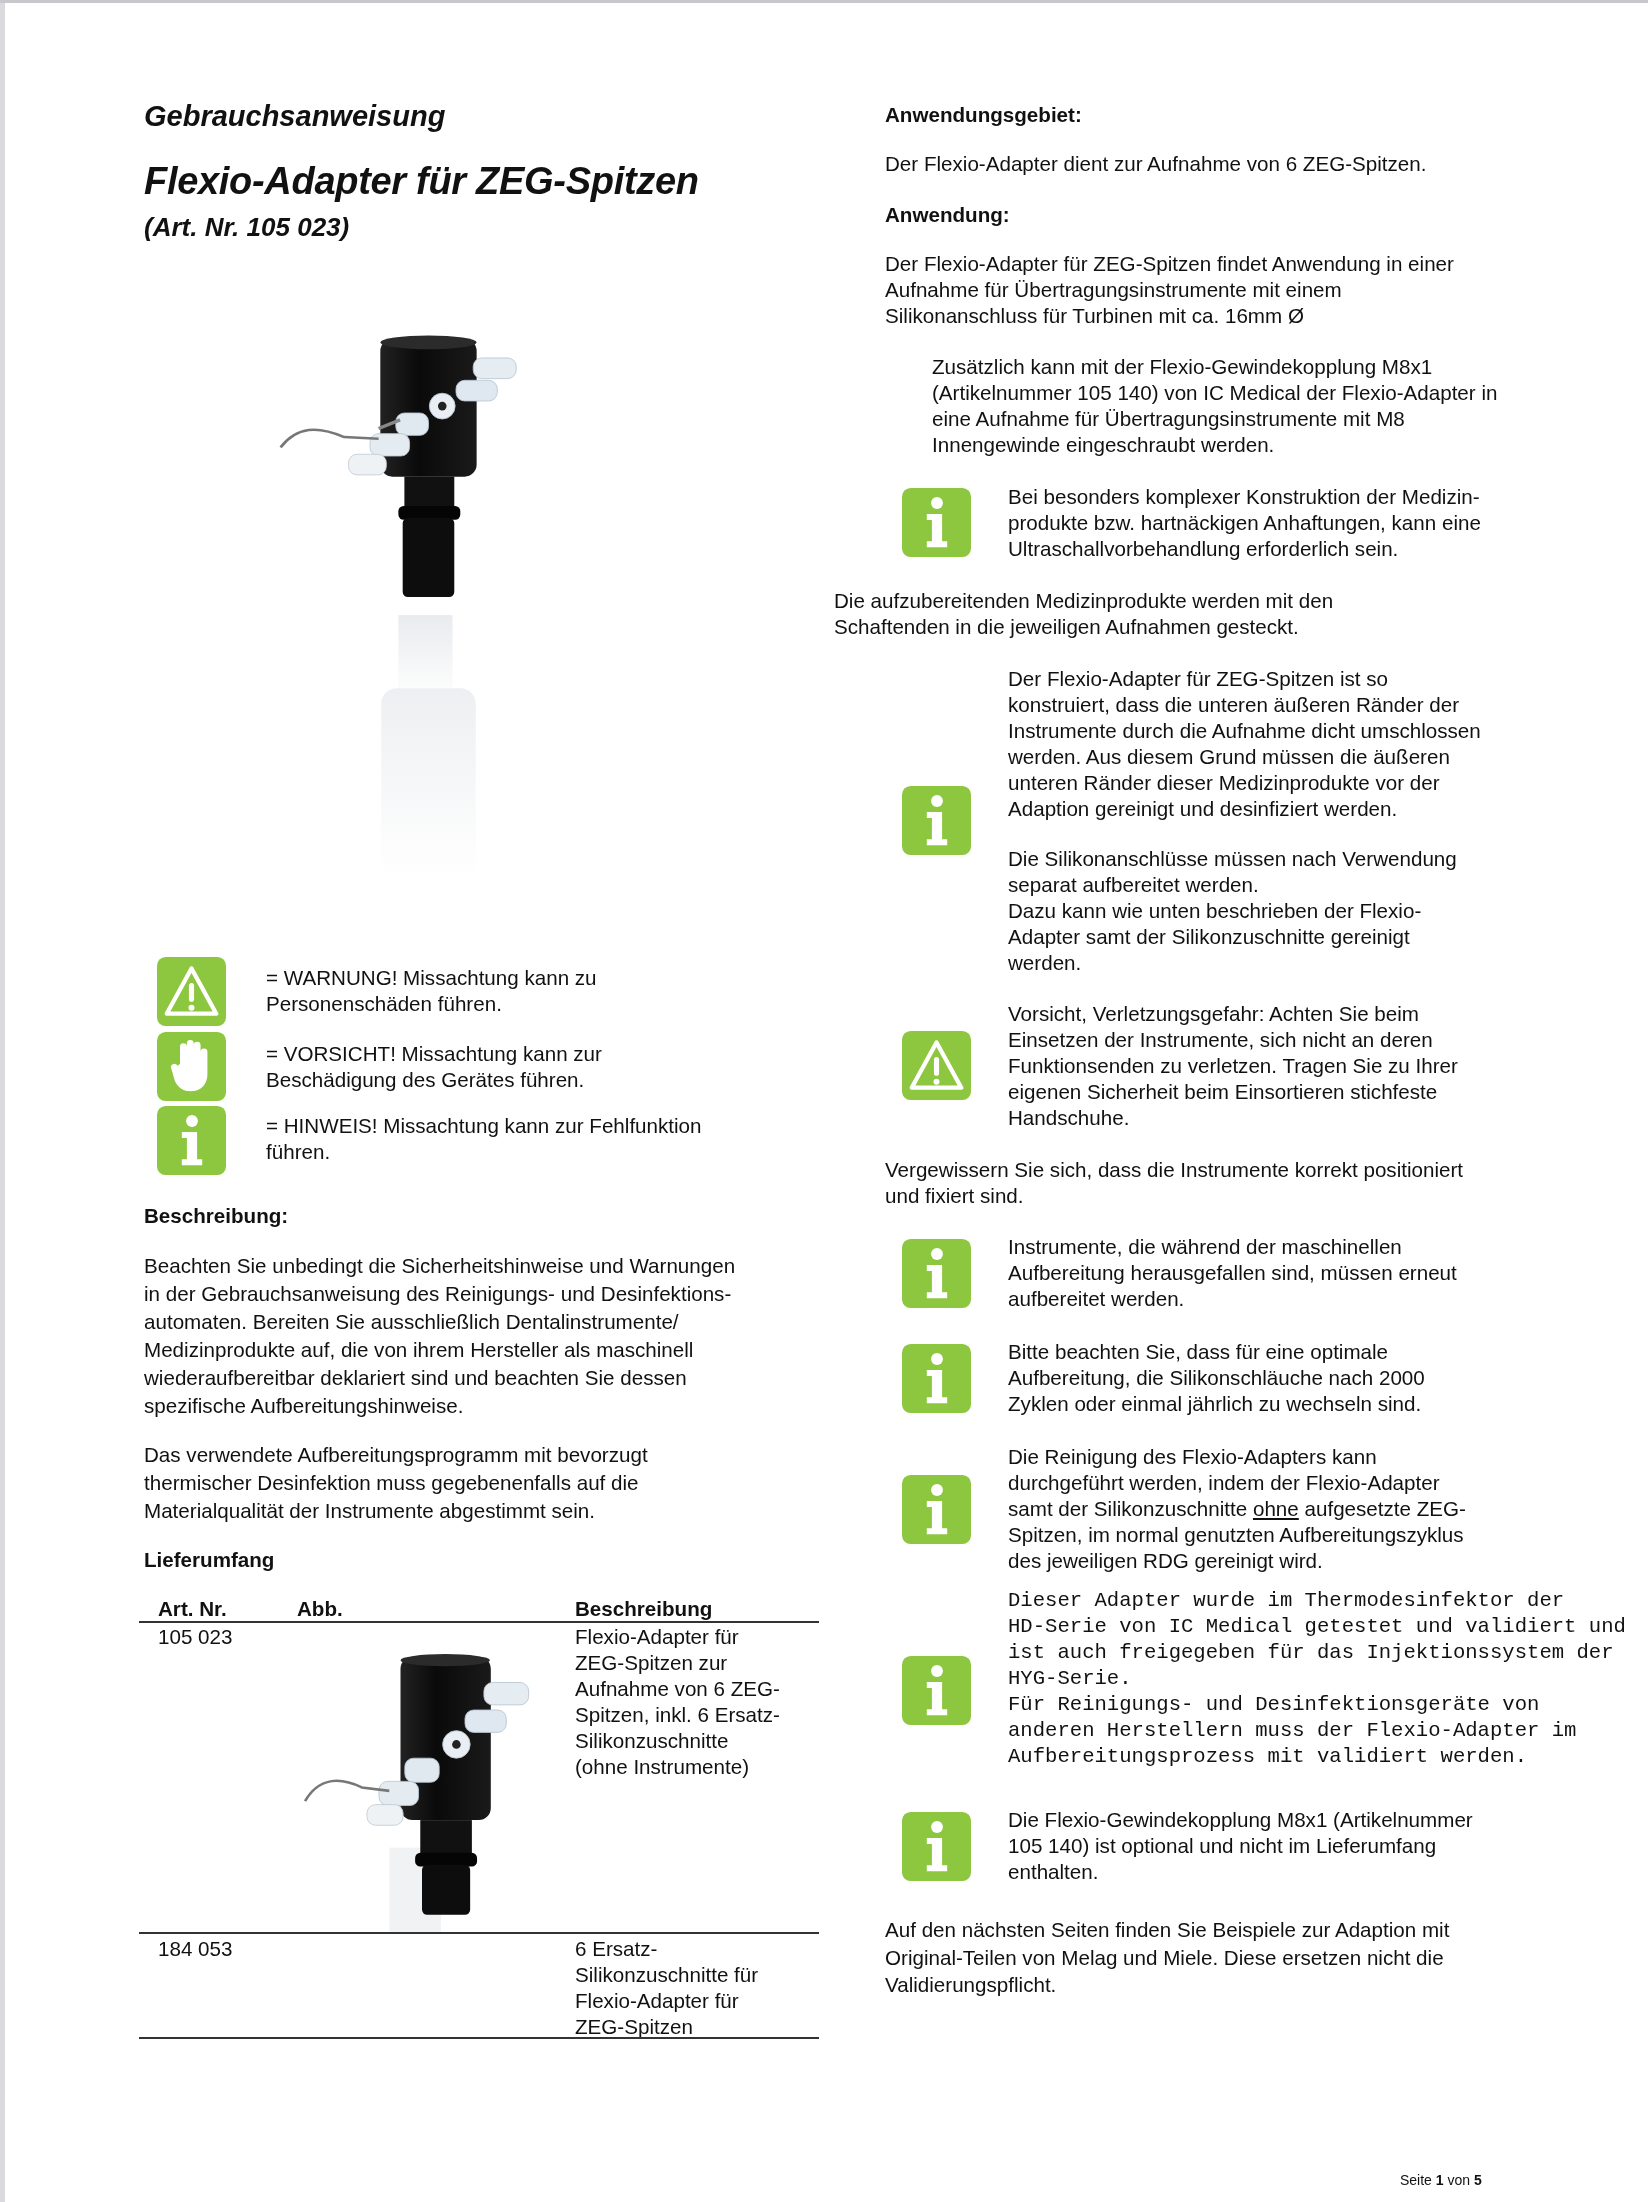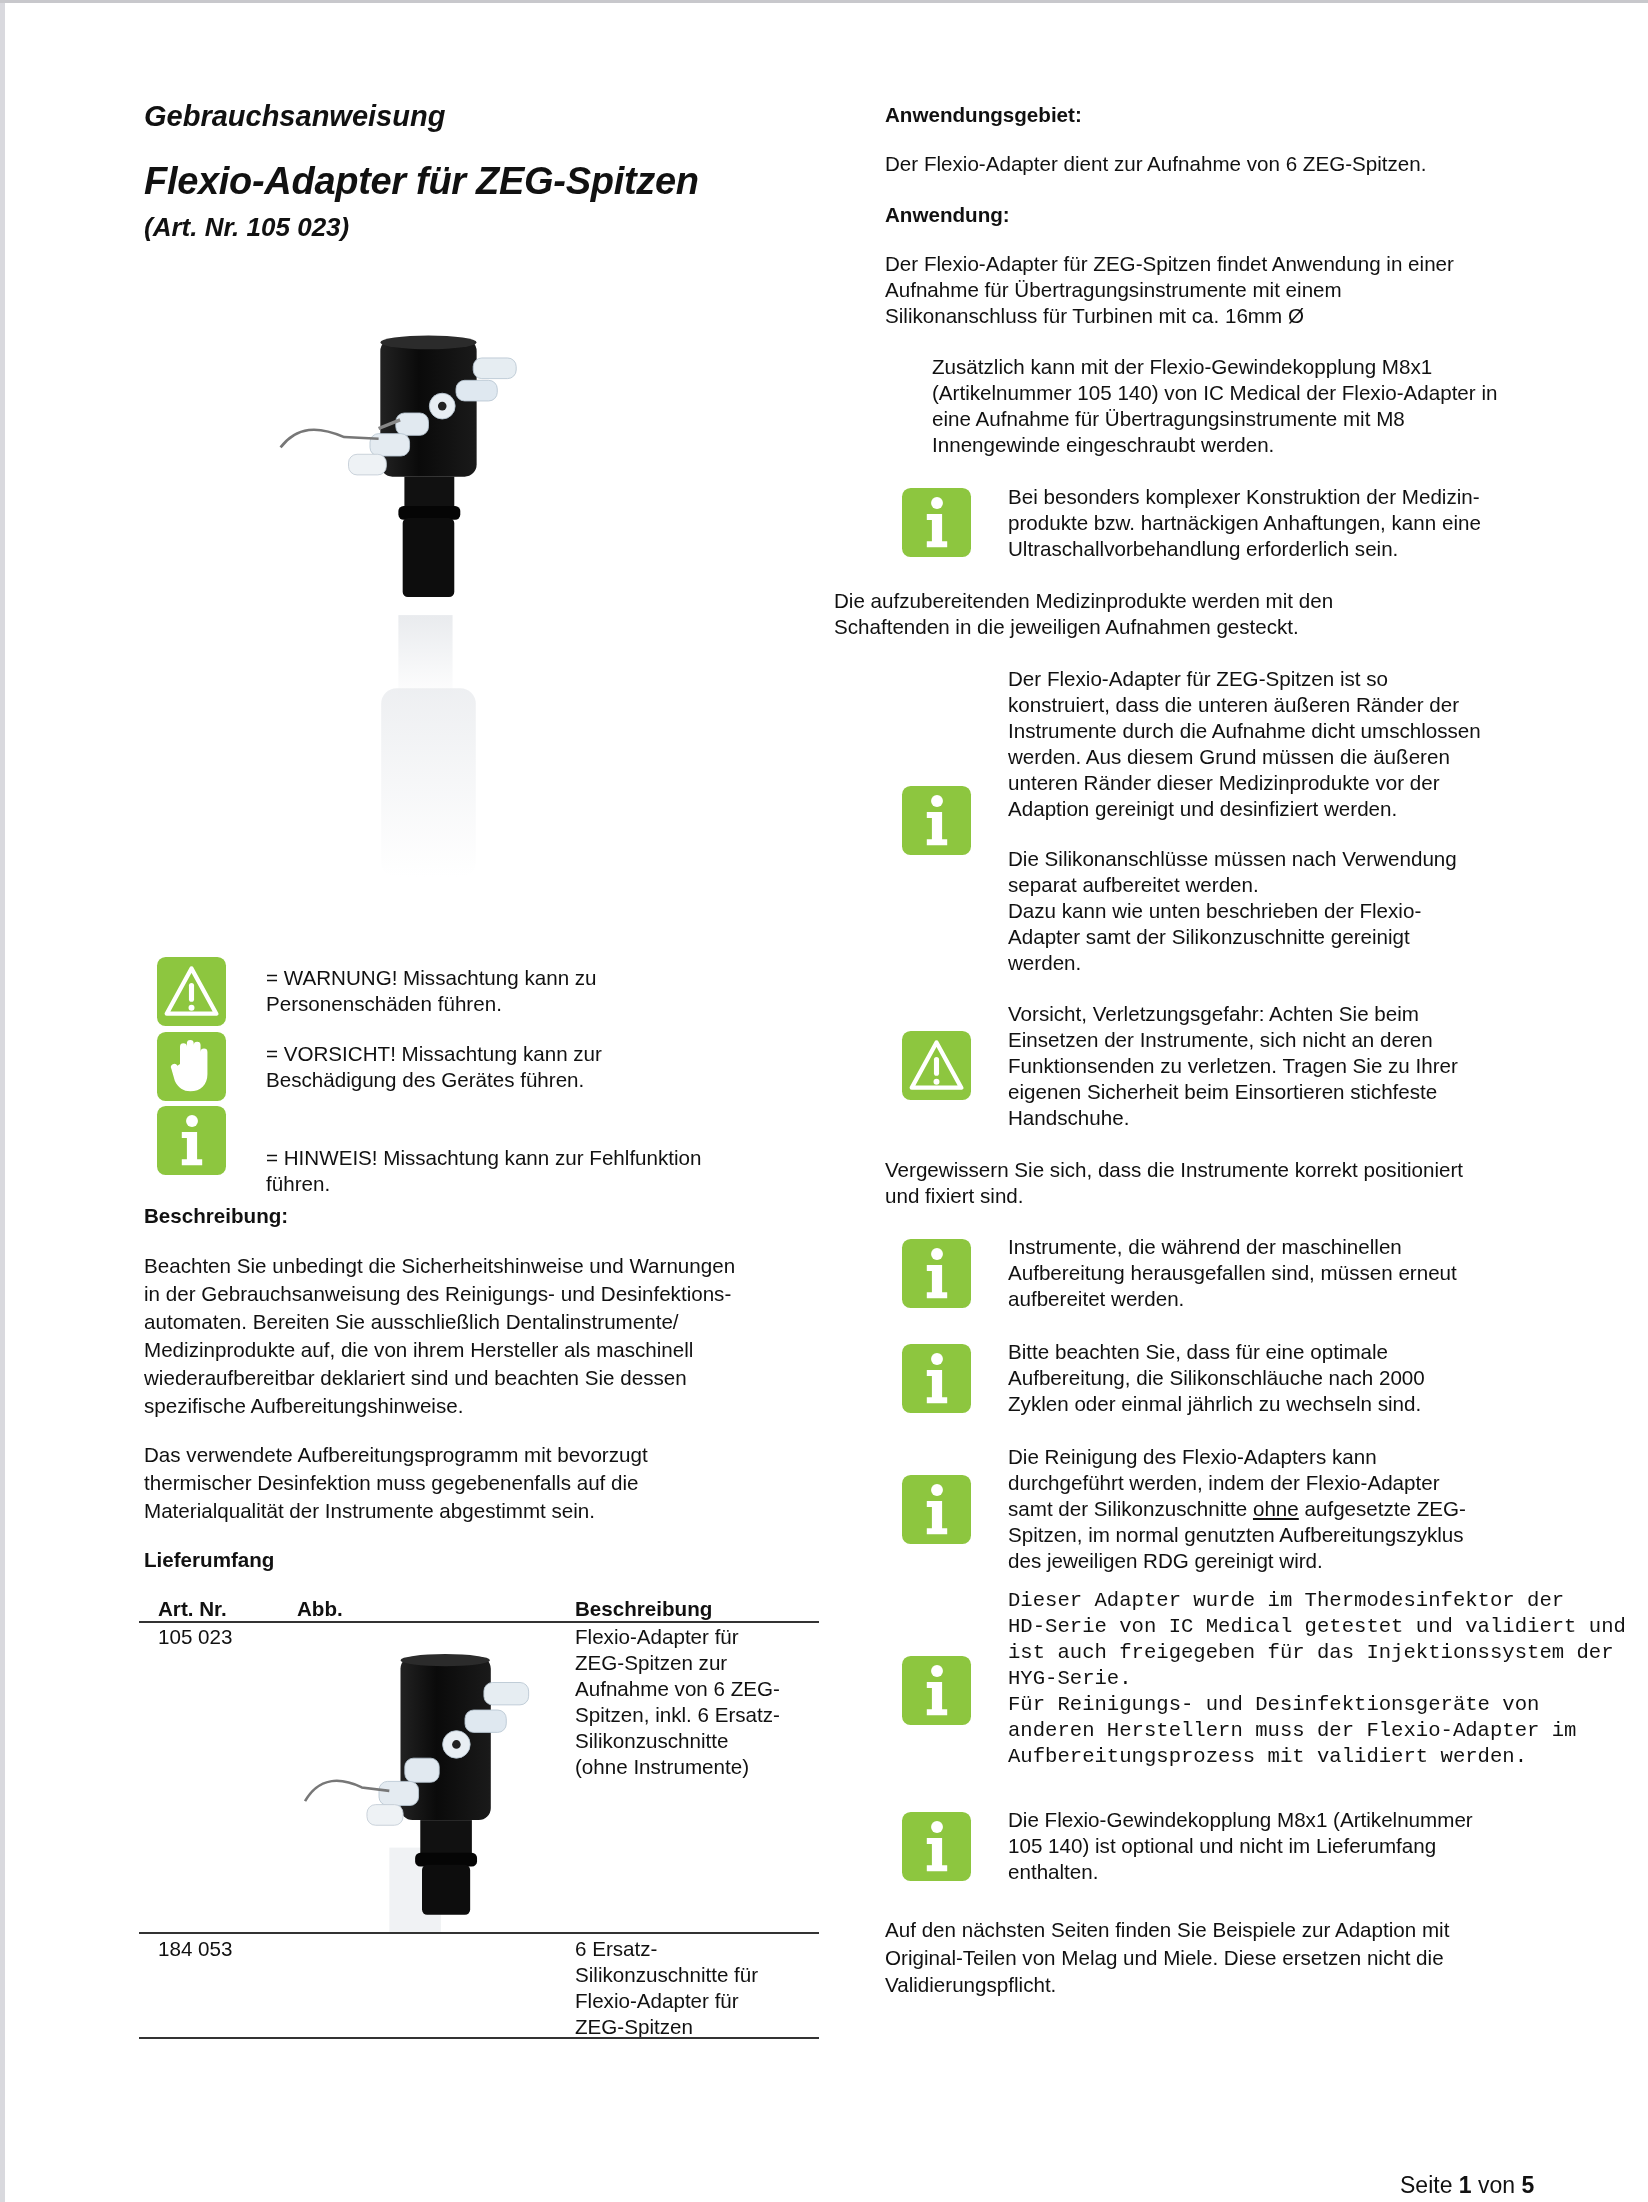--- a/index.html
+++ b/index.html
@@ -19,21 +19,21 @@
   .icon {
     position: absolute; width: 69px; height: 69px; border-radius: 8.6px;
     background: #8dc63f; display: flex; align-items: center; justify-content: center;
   }
   .icon svg { display: block; }
   .para { white-space: pre-line; }
   u { text-decoration: underline; }
   
   .product { position: absolute; }
   .tbl-line { position: absolute; height: 1.7px; background: #333; }
-  .pageno { position: absolute; font-size: 23px; }
+  .pageno { position: absolute; font-size: 14px; }
   .pageno b { font-weight: bold; }
 </style>
 </head>
 <body>
 
 <div class="page-edge-left"></div>
 <div class="page-edge-top"></div>
 
 <div class="abs doc-type" style="left:144px; top:100px;">Gebrauchsanweisung</div>
 <div class="abs doc-title" style="left:144px; top:160px;">Flexio-Adapter für ZEG-Spitzen</div>
@@ -92,21 +92,21 @@
 </div>
 <div class="abs txt para" style="left:266px; top:1041px;">= VORSICHT! Missachtung kann zur
 Beschädigung des Gerätes führen.</div>
 
 <div class="icon" style="left:157px; top:1106px;">
   <svg width="34" height="55" viewBox="0 0 40 64">
       <circle cx="20" cy="9" r="7" fill="#fff"></circle>
       <path d="M8 22 H26 V54 H32 V61 H8 V54 H14 V29 H8 Z" fill="#fff"></path>
     </svg>
 </div>
-<div class="abs txt para" style="left:266px; top:1113px;margin-top:32px;">= HINWEIS! Missachtung kann zur Fehlfunktion
+<div class="abs txt para" style="left:266px; top:1113px;">= HINWEIS! Missachtung kann zur Fehlfunktion
 führen.</div>
 
 <div class="abs h-bold" style="left:144px; top:1203px;">Beschreibung:</div>
 <div class="abs txt para" style="left:144px; top:1252px; width:680px; line-height:28px;">Beachten Sie unbedingt die Sicherheitshinweise und Warnungen
 in der Gebrauchsanweisung des Reinigungs- und Desinfektions-
 automaten. Bereiten Sie ausschließlich Dentalinstrumente/
 Medizinprodukte auf, die von ihrem Hersteller als maschinell
 wiederaufbereitbar deklariert sind und beachten Sie dessen
 spezifische Aufbereitungshinweise.</div>
 <div class="abs txt para" style="left:144px; top:1441px; width:680px; line-height:28px;">Das verwendete Aufbereitungsprogramm mit bevorzugt

